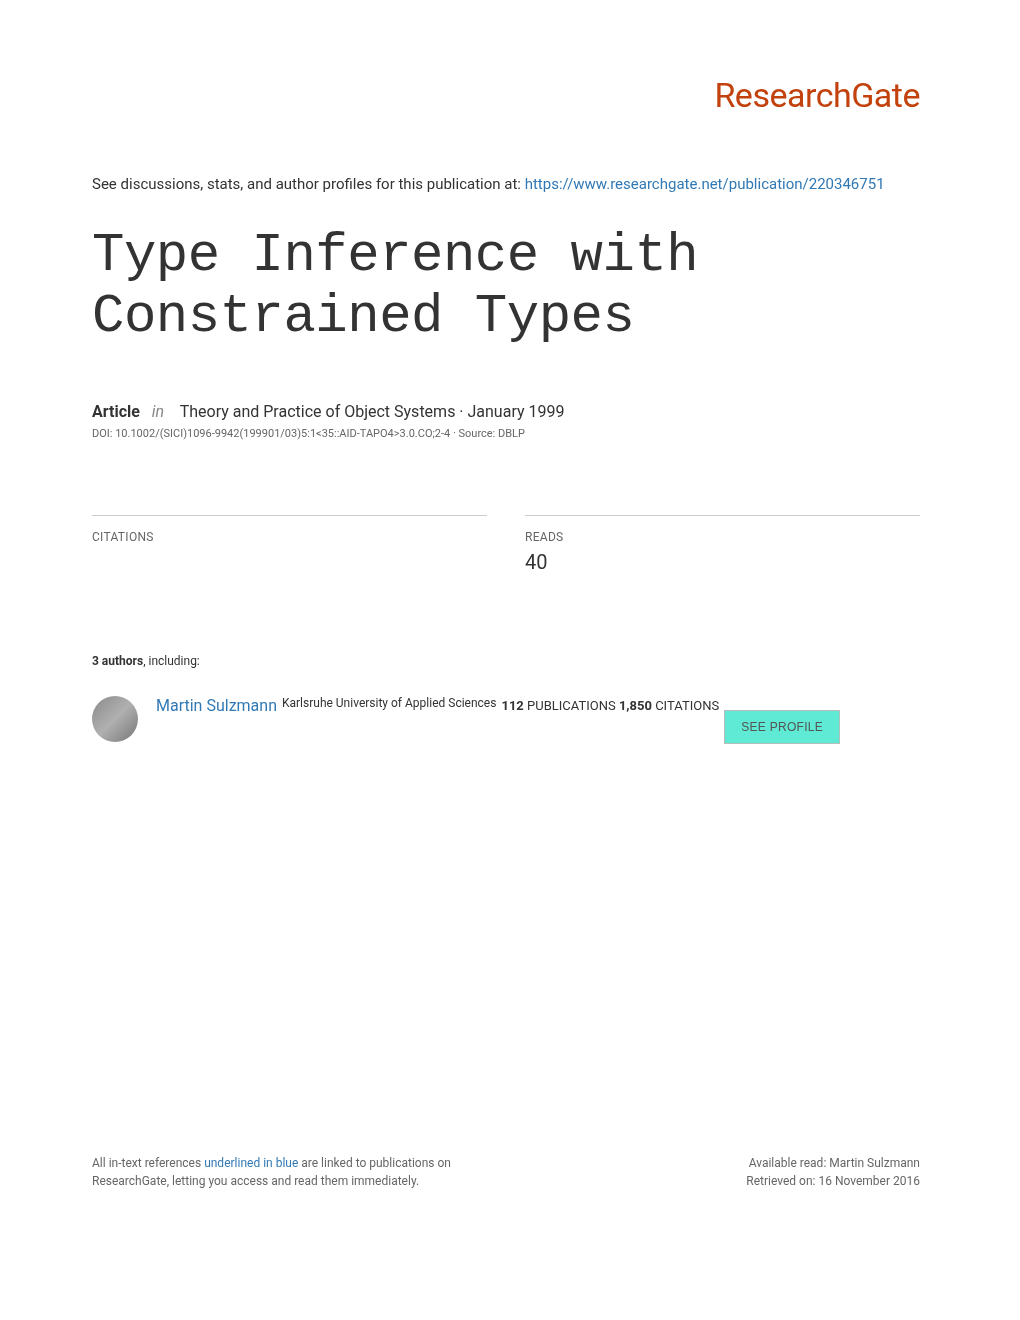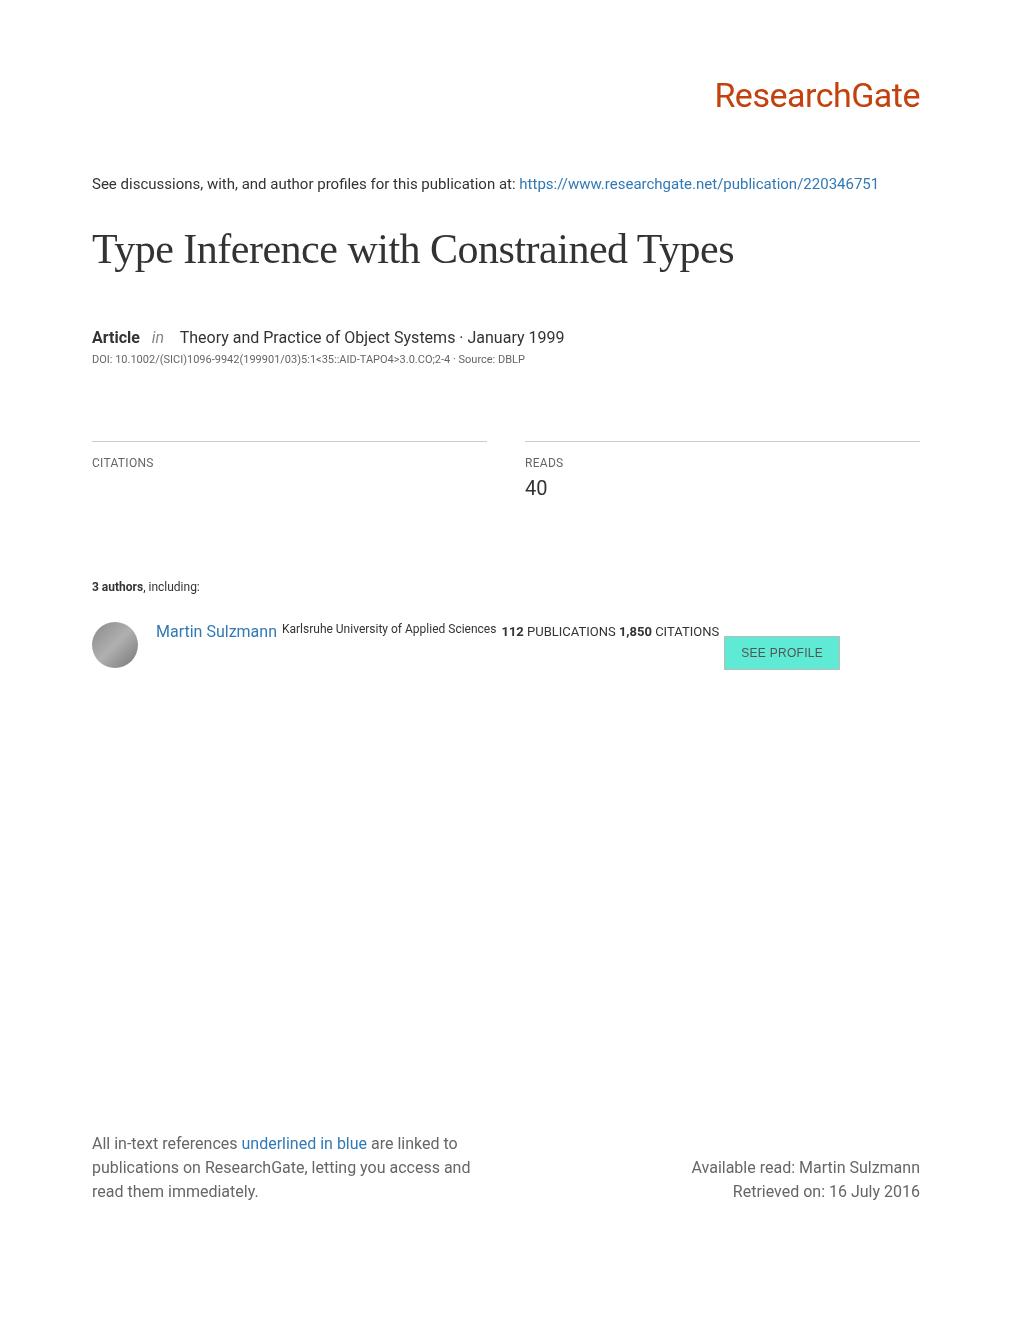--- a/index.html
+++ b/index.html
@@ -27,22 +27,22 @@
     .discussion-line {
       font-size: 15px;
       color: #333;
       margin-bottom: 32px;
     }
     .discussion-line a {
       color: #3179b5;
       text-decoration: none;
     }
     .title {
-      font-family: Liberation Serif, serif;
-      font-size: 42px;
+      font-family: Liberation Mono, monospace;
+      font-size: 54px;
       font-weight: 400;
       color: #333;
       margin-bottom: 55px;
       letter-spacing: -0.5px;
     }
     .meta-line {
       font-size: 16px;
       color: #333;
       margin-bottom: 6px;
     }
@@ -124,48 +124,48 @@
       padding: 9px 16px;
       font-size: 12px;
       color: #555;
       background: #5eead4;
       margin-top: 14px;
       cursor: pointer;
       letter-spacing: 0.3px;
     }
     .footer {
       position: absolute;
-      bottom: 116px;
+      bottom: 130px;
       left: 92px;
       right: 100px;
       display: flex;
       justify-content: space-between;
       align-items: flex-end;
-      font-size: 16px;
+      font-size: 12px;
       color: #666;
     }
     .footer-left {
       max-width: 400px;
       line-height: 1.5;
     }
     .footer-left .blue-underline {
       color: #3179b5;
     }
     .footer-right {
       text-align: right;
       line-height: 1.5;
     }
   </style>
 </head>
 <body>
 
 <div class="logo">ResearchGate</div>
 
 <div class="discussion-line">
-  <span>See discussions, with, and author profiles for this publication at: </span><a href="#">https://www.researchgate.net/publication/220346751</a>
+  <span>See discussions, stats, and author profiles for this publication at: </span><a href="#">https://www.researchgate.net/publication/220346751</a>
 </div>
 
 <h1 class="title">Type Inference with Constrained Types</h1>
 
 <div class="meta-line">
   <span class="bold">Article</span>
   <span>&nbsp;</span>
   <span class="italic">in</span>
   <span>&nbsp;&nbsp;</span>
   <span>Theory and Practice of Object Systems · January 1999</span>
@@ -198,15 +198,15 @@
     <button class="see-profile-btn">SEE PROFILE</button>
   </div>
 </div>
 
 <div class="footer">
   <div class="footer-left">
     <span>All in-text references </span><span class="blue-underline">underlined in blue</span><span> are linked to publications on ResearchGate, letting you access and read them immediately.</span>
   </div>
   <div class="footer-right">
     <div>Available read: Martin Sulzmann</div>
-    <div>Retrieved on: 16 July 2016</div>
+    <div>Retrieved on: 16 November 2016</div>
   </div>
 </div>
 
 </body></html>

